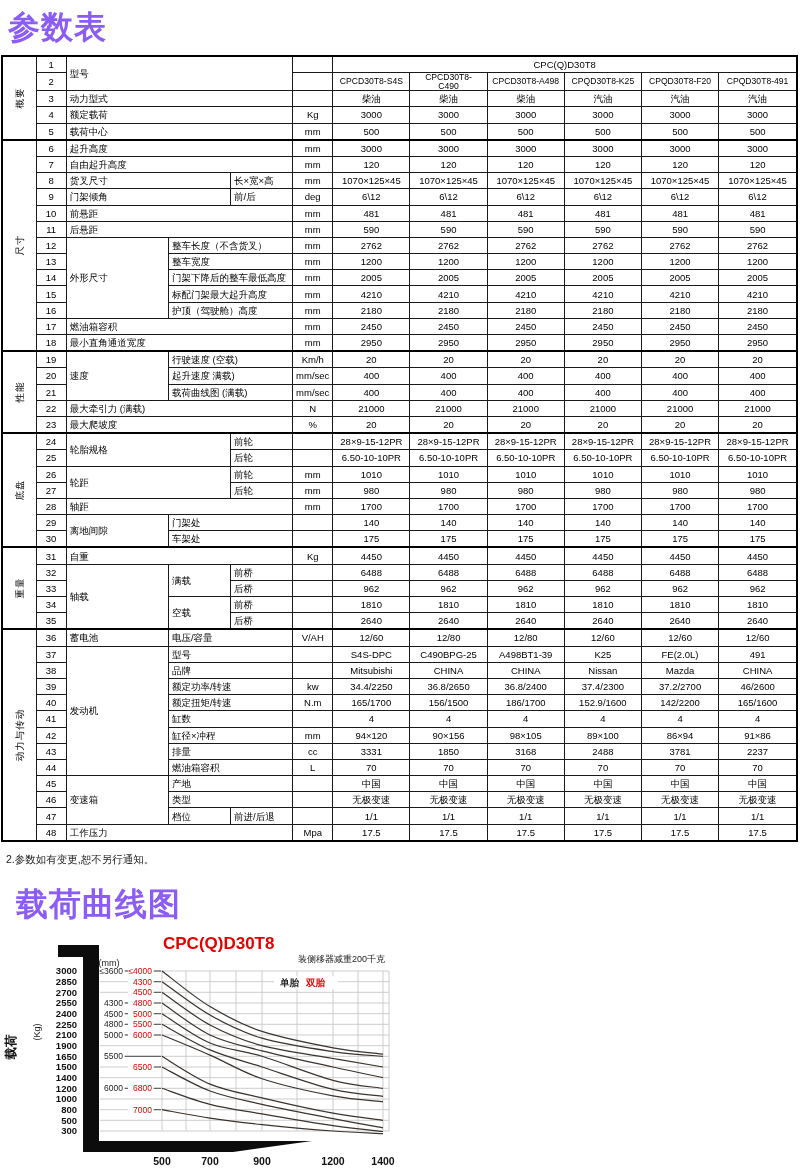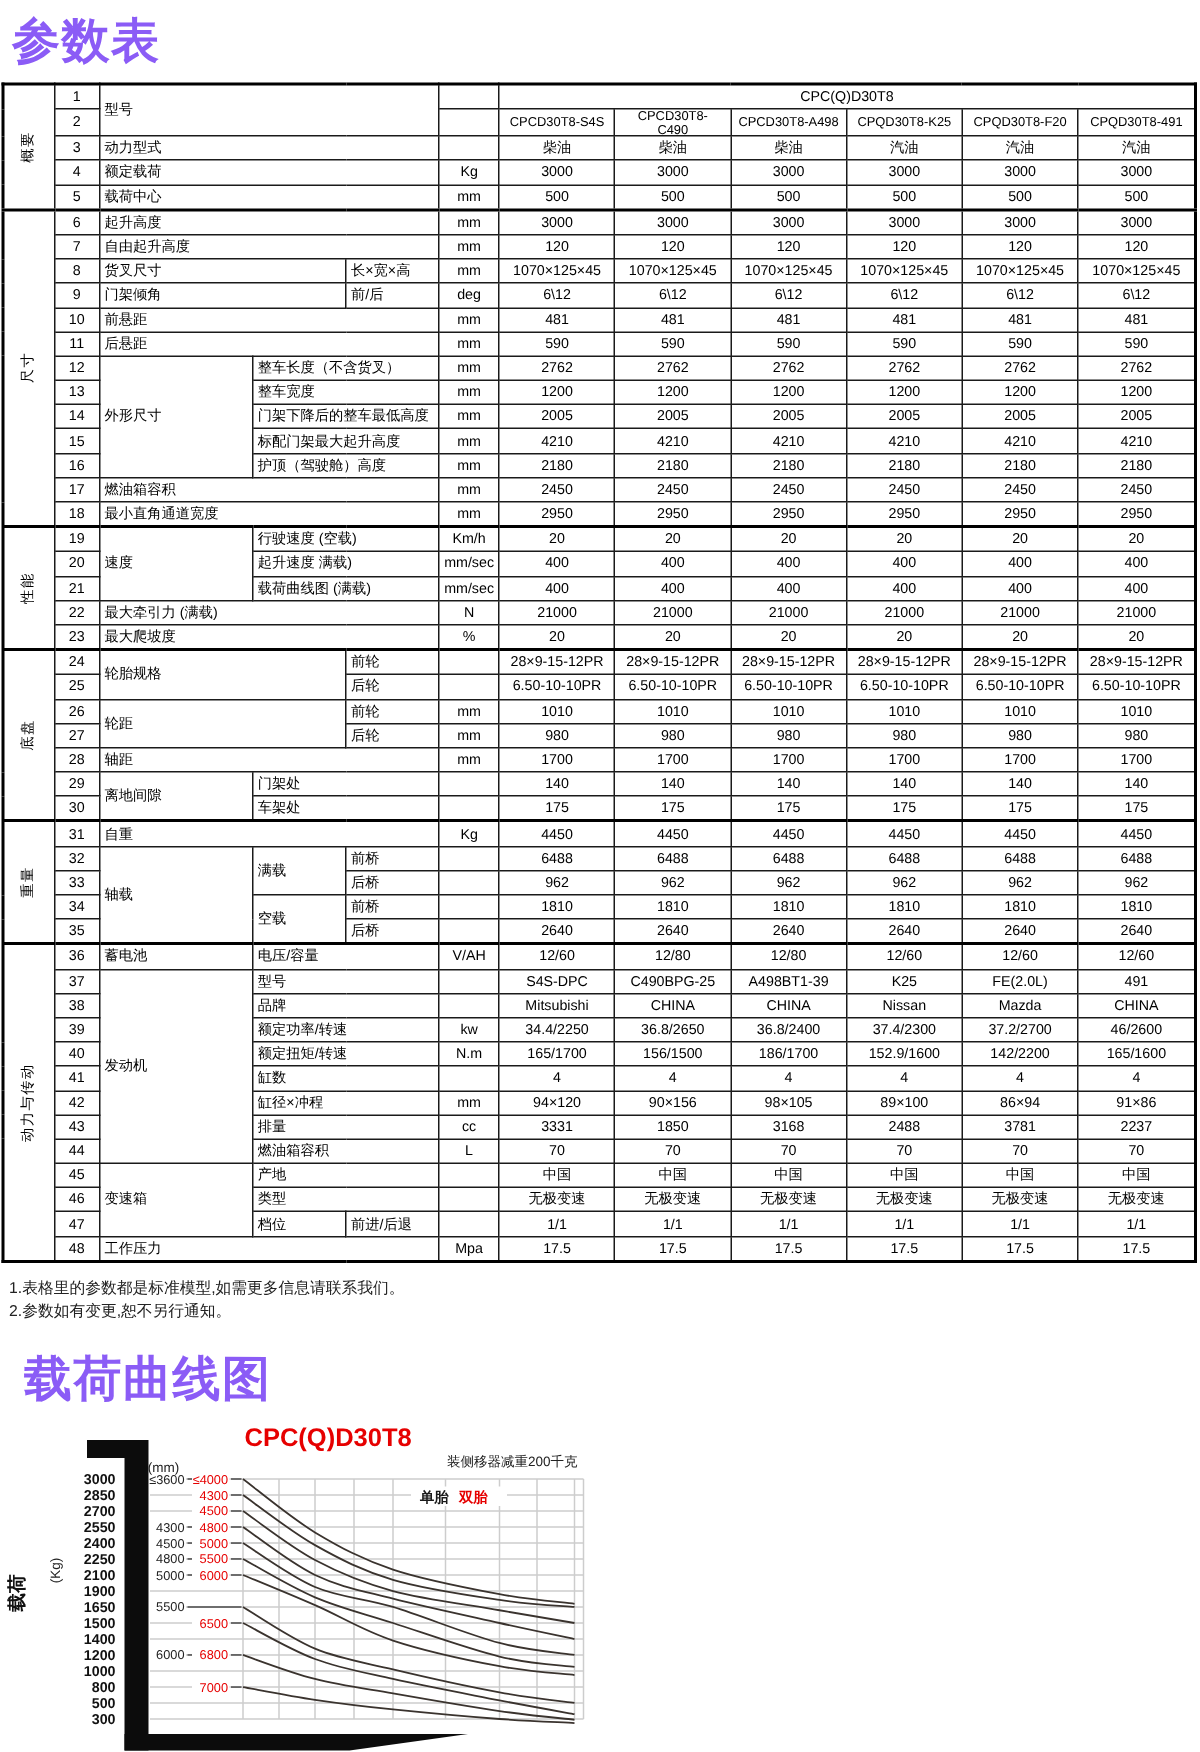--- a/index.html
+++ b/index.html
@@ -597,21 +597,20 @@
         <td class="val">17.5</td>
         <td class="val">17.5</td>
         <td class="val">17.5</td>
         <td class="val">17.5</td>
         <td class="val">17.5</td>
       </tr>
     </tbody>
 </table>
 
 <div class="notes">
-  <div>1.表格里的参数都是标准模型,如需更多信息请联系我们。</div>
   <div>2.参数如有变更,恕不另行通知。</div>
 </div>
 
 <h2>载荷曲线图</h2>
 
 <div class="chartwrap">
   <svg id="chart" width="400" height="265" viewBox="0 0 400 265">
       <line x1="100" y1="39.0" x2="389" y2="39.0" stroke="#cdcdcd" stroke-width="1"></line>
       <line x1="100" y1="49.7" x2="389" y2="49.7" stroke="#cdcdcd" stroke-width="1"></line>
       <line x1="100" y1="60.3" x2="389" y2="60.3" stroke="#cdcdcd" stroke-width="1"></line>

